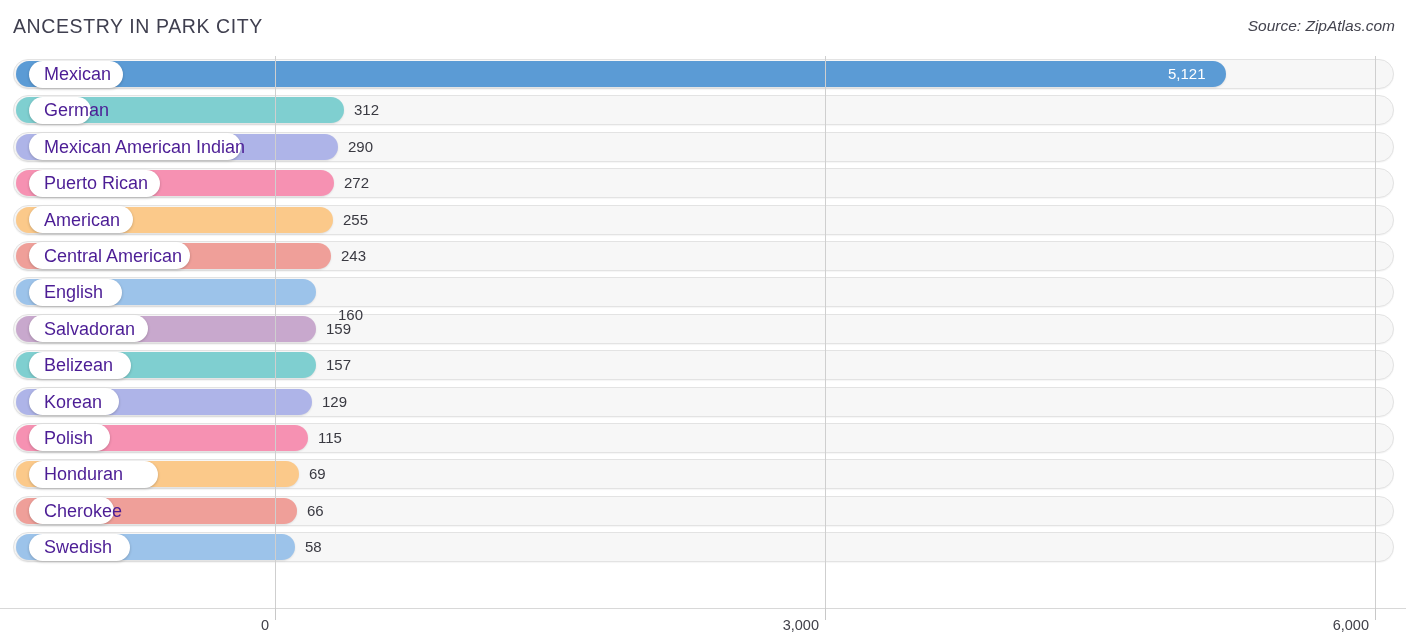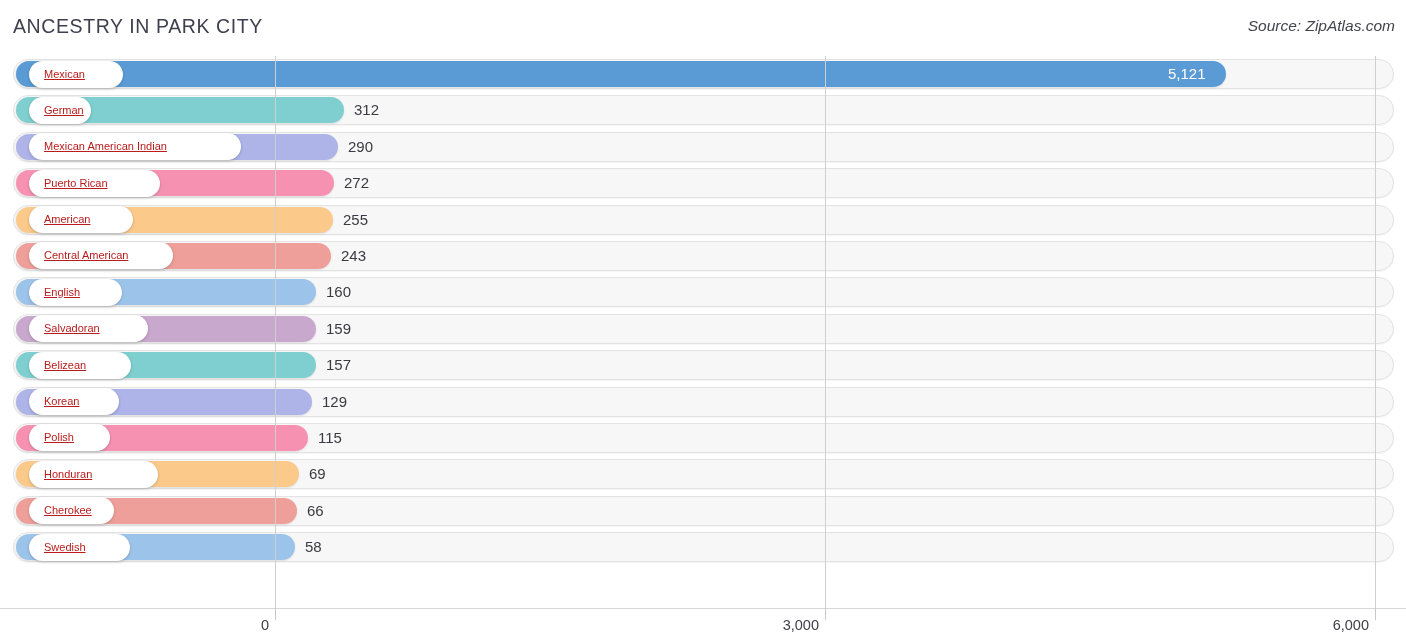--- a/index.html
+++ b/index.html
@@ -109,25 +109,24 @@
     background: #ffffff;
     border-radius: 15px;
     z-index: 3;
     display: flex;
     align-items: center;
     padding: 0 15px;
     box-shadow: 0 1px 3px rgba(0,0,0,0.22);
     box-sizing: border-box;
   }
   .pill-label {
-    font-size: 11px;
-    color: #b91c1c;
+    font-size: 18px;
+    color: #4c1d95;
     white-space: nowrap;
     line-height: 1;
-    text-decoration: underline;
   }
   .value-out {
     position: absolute;
     top: 9px;
     font-size: 15px;
     color: #3a3a42;
     white-space: nowrap;
     z-index: 4;
   }
   .value-in {
@@ -224,32 +223,32 @@
           <div class="track"></div>
           <div class="bar" style="width: 317px; background: rgb(251, 201, 138);"></div>
           <div class="pill" style="width: 104px;">
             <span class="pill-label">American</span>
           </div>
           <div class="value-out" style="left: 343px;">255</div>
         </div>
         <div class="row">
           <div class="track"></div>
           <div class="bar" style="width: 315px; background: rgb(239, 159, 153);"></div>
-          <div class="pill" style="width: 144px;">
+          <div class="pill" style="width: 161px;">
             <span class="pill-label">Central American</span>
           </div>
           <div class="value-out" style="left: 341px;">243</div>
         </div>
         <div class="row">
           <div class="track"></div>
           <div class="bar" style="width: 300px; background: rgb(156, 195, 234);"></div>
           <div class="pill" style="width: 93px;">
             <span class="pill-label">English</span>
           </div>
-          <div class="value-out" style="left: 326px;">160</div>
+          <div class="value-out" style="left: 338px; margin-top: 23px;">160</div>
         </div>
         <div class="row">
           <div class="track"></div>
           <div class="bar" style="width: 300px; background: rgb(200, 168, 205);"></div>
           <div class="pill" style="width: 119px;">
             <span class="pill-label">Salvadoran</span>
           </div>
           <div class="value-out" style="left: 326px;">159</div>
         </div>
         <div class="row">

